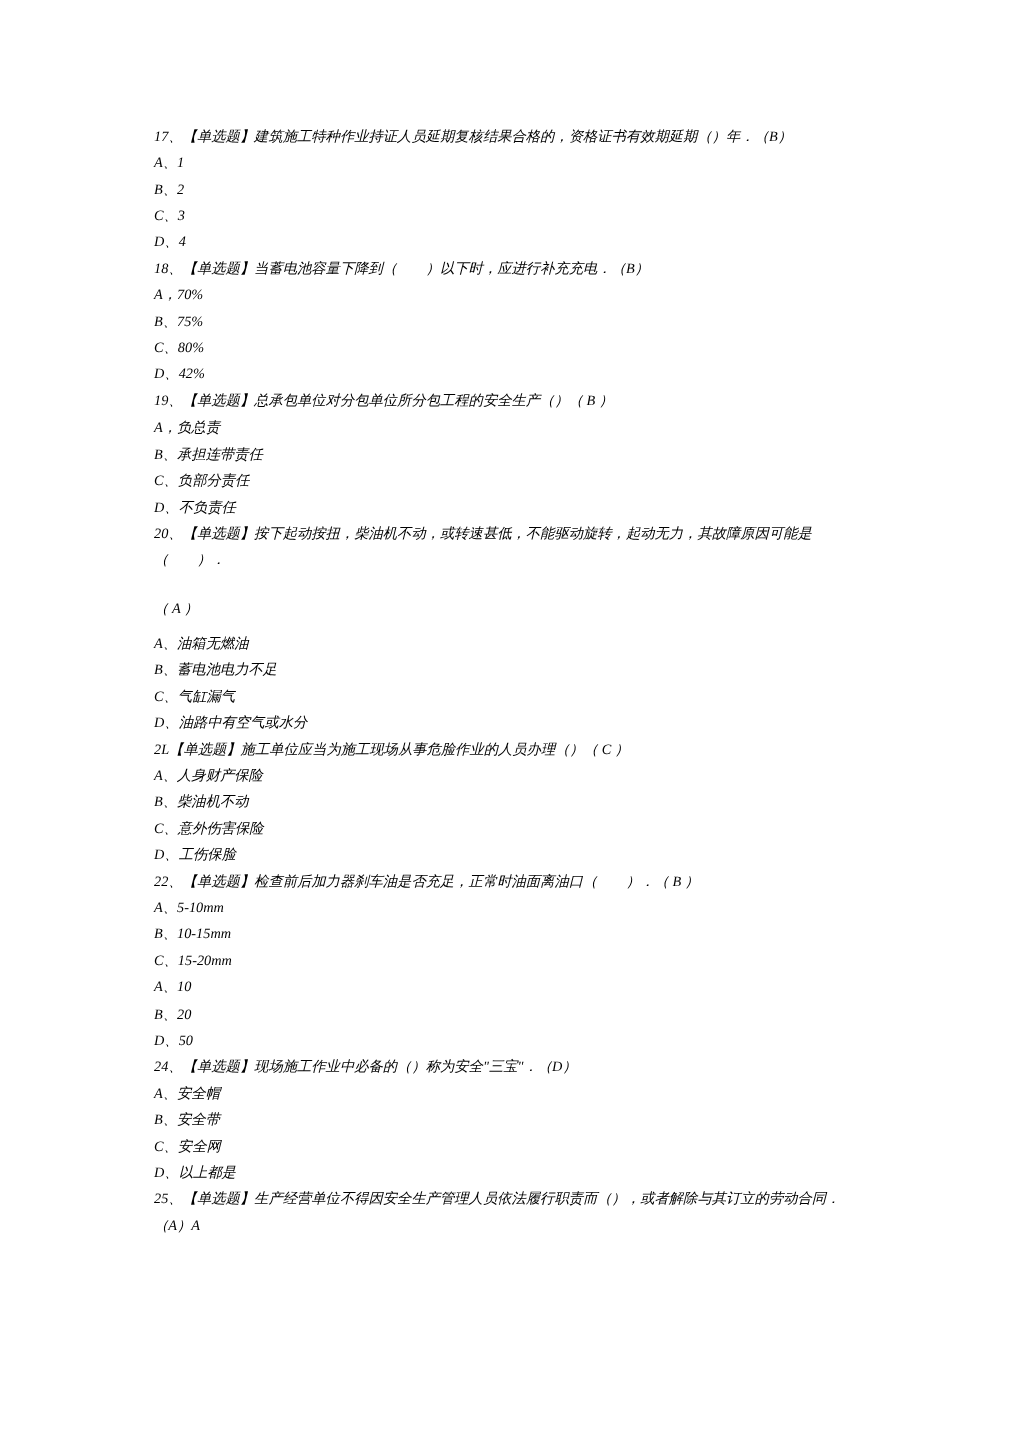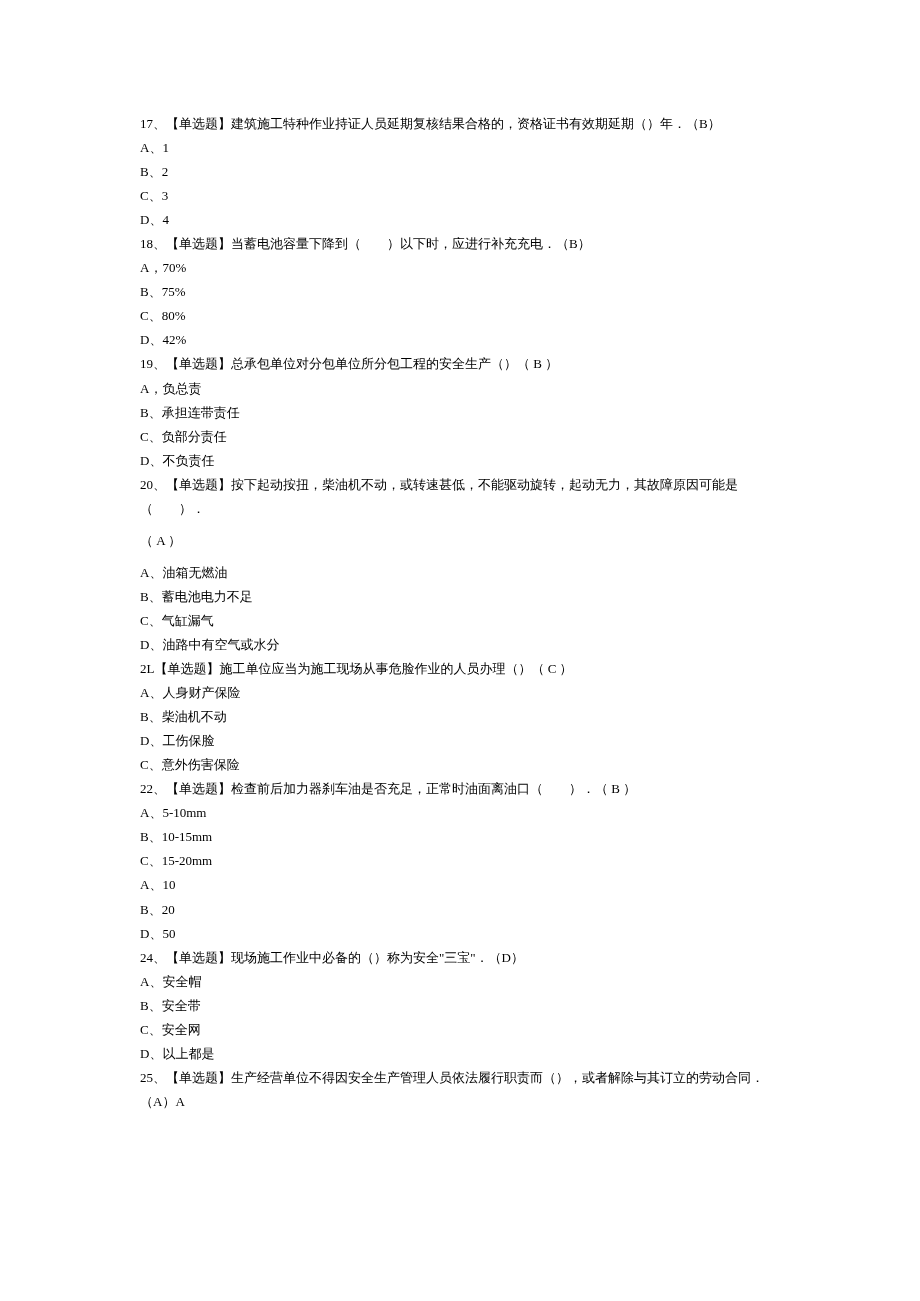--- a/index.html
+++ b/index.html
@@ -12,20 +12,21 @@
     color: #000;
   }
   .page {
     width: 920px;
     min-height: 1301px;
     padding: 112px 140px 60px 140px;
     box-sizing: border-box;
   }
   .line {
     display: block;
+    font-style: italic;
   }
 </style>
 </head>
 <body>
 
 <div class="page">
   <span class="line">17、【单选题】建筑施工特种作业持证人员延期复核结果合格的，资格证书有效期延期（）年．（B）</span>
   <span class="line">A、1</span>
   <span class="line">B、2</span>
   <span class="line">C、3</span>
@@ -33,31 +34,31 @@
   <span class="line">18、【单选题】当蓄电池容量下降到（　　）以下时，应进行补充充电．（B）</span>
   <span class="line">A，70%</span>
   <span class="line">B、75%</span>
   <span class="line">C、80%</span>
   <span class="line">D、42%</span>
   <span class="line">19、【单选题】总承包单位对分包单位所分包工程的安全生产（）（ B ）</span>
   <span class="line">A，负总责</span>
   <span class="line">B、承担连带责任</span>
   <span class="line">C、负部分责任</span>
   <span class="line">D、不负责任</span>
-  <span class="line" style="margin-bottom:8px">20、【单选题】按下起动按扭，柴油机不动，或转速甚低，不能驱动旋转，起动无力，其故障原因可能是（　　）．</span>
+  <span class="line" style="margin-bottom:20px">20、【单选题】按下起动按扭，柴油机不动，或转速甚低，不能驱动旋转，起动无力，其故障原因可能是（　　）．</span>
   <span class="line" style="margin-bottom:8px">（ A ）</span>
   <span class="line">A、油箱无燃油</span>
   <span class="line">B、蓄电池电力不足</span>
   <span class="line">C、气缸漏气</span>
   <span class="line">D、油路中有空气或水分</span>
   <span class="line">2L【单选题】施工单位应当为施工现场从事危脸作业的人员办理（）（ C ）</span>
   <span class="line">A、人身财产保险</span>
   <span class="line">B、柴油机不动</span>
+  <span class="line">C、意外伤害保险</span>
   <span class="line">D、工伤保脸</span>
-  <span class="line">C、意外伤害保险</span>
   <span class="line">22、【单选题】检查前后加力器刹车油是否充足，正常时油面离油口（　　）．（ B ）</span>
   <span class="line">A、5-10mm</span>
   <span class="line">B、10-15mm</span>
   <span class="line">C、15-20mm</span>
   <span class="line">A、10</span>
   <span class="line">B、20</span>
   <span class="line">D、50</span>
   <span class="line">24、【单选题】现场施工作业中必备的（）称为安全"三宝"．（D）</span>
   <span class="line">A、安全帽</span>
   <span class="line">B、安全带</span>

